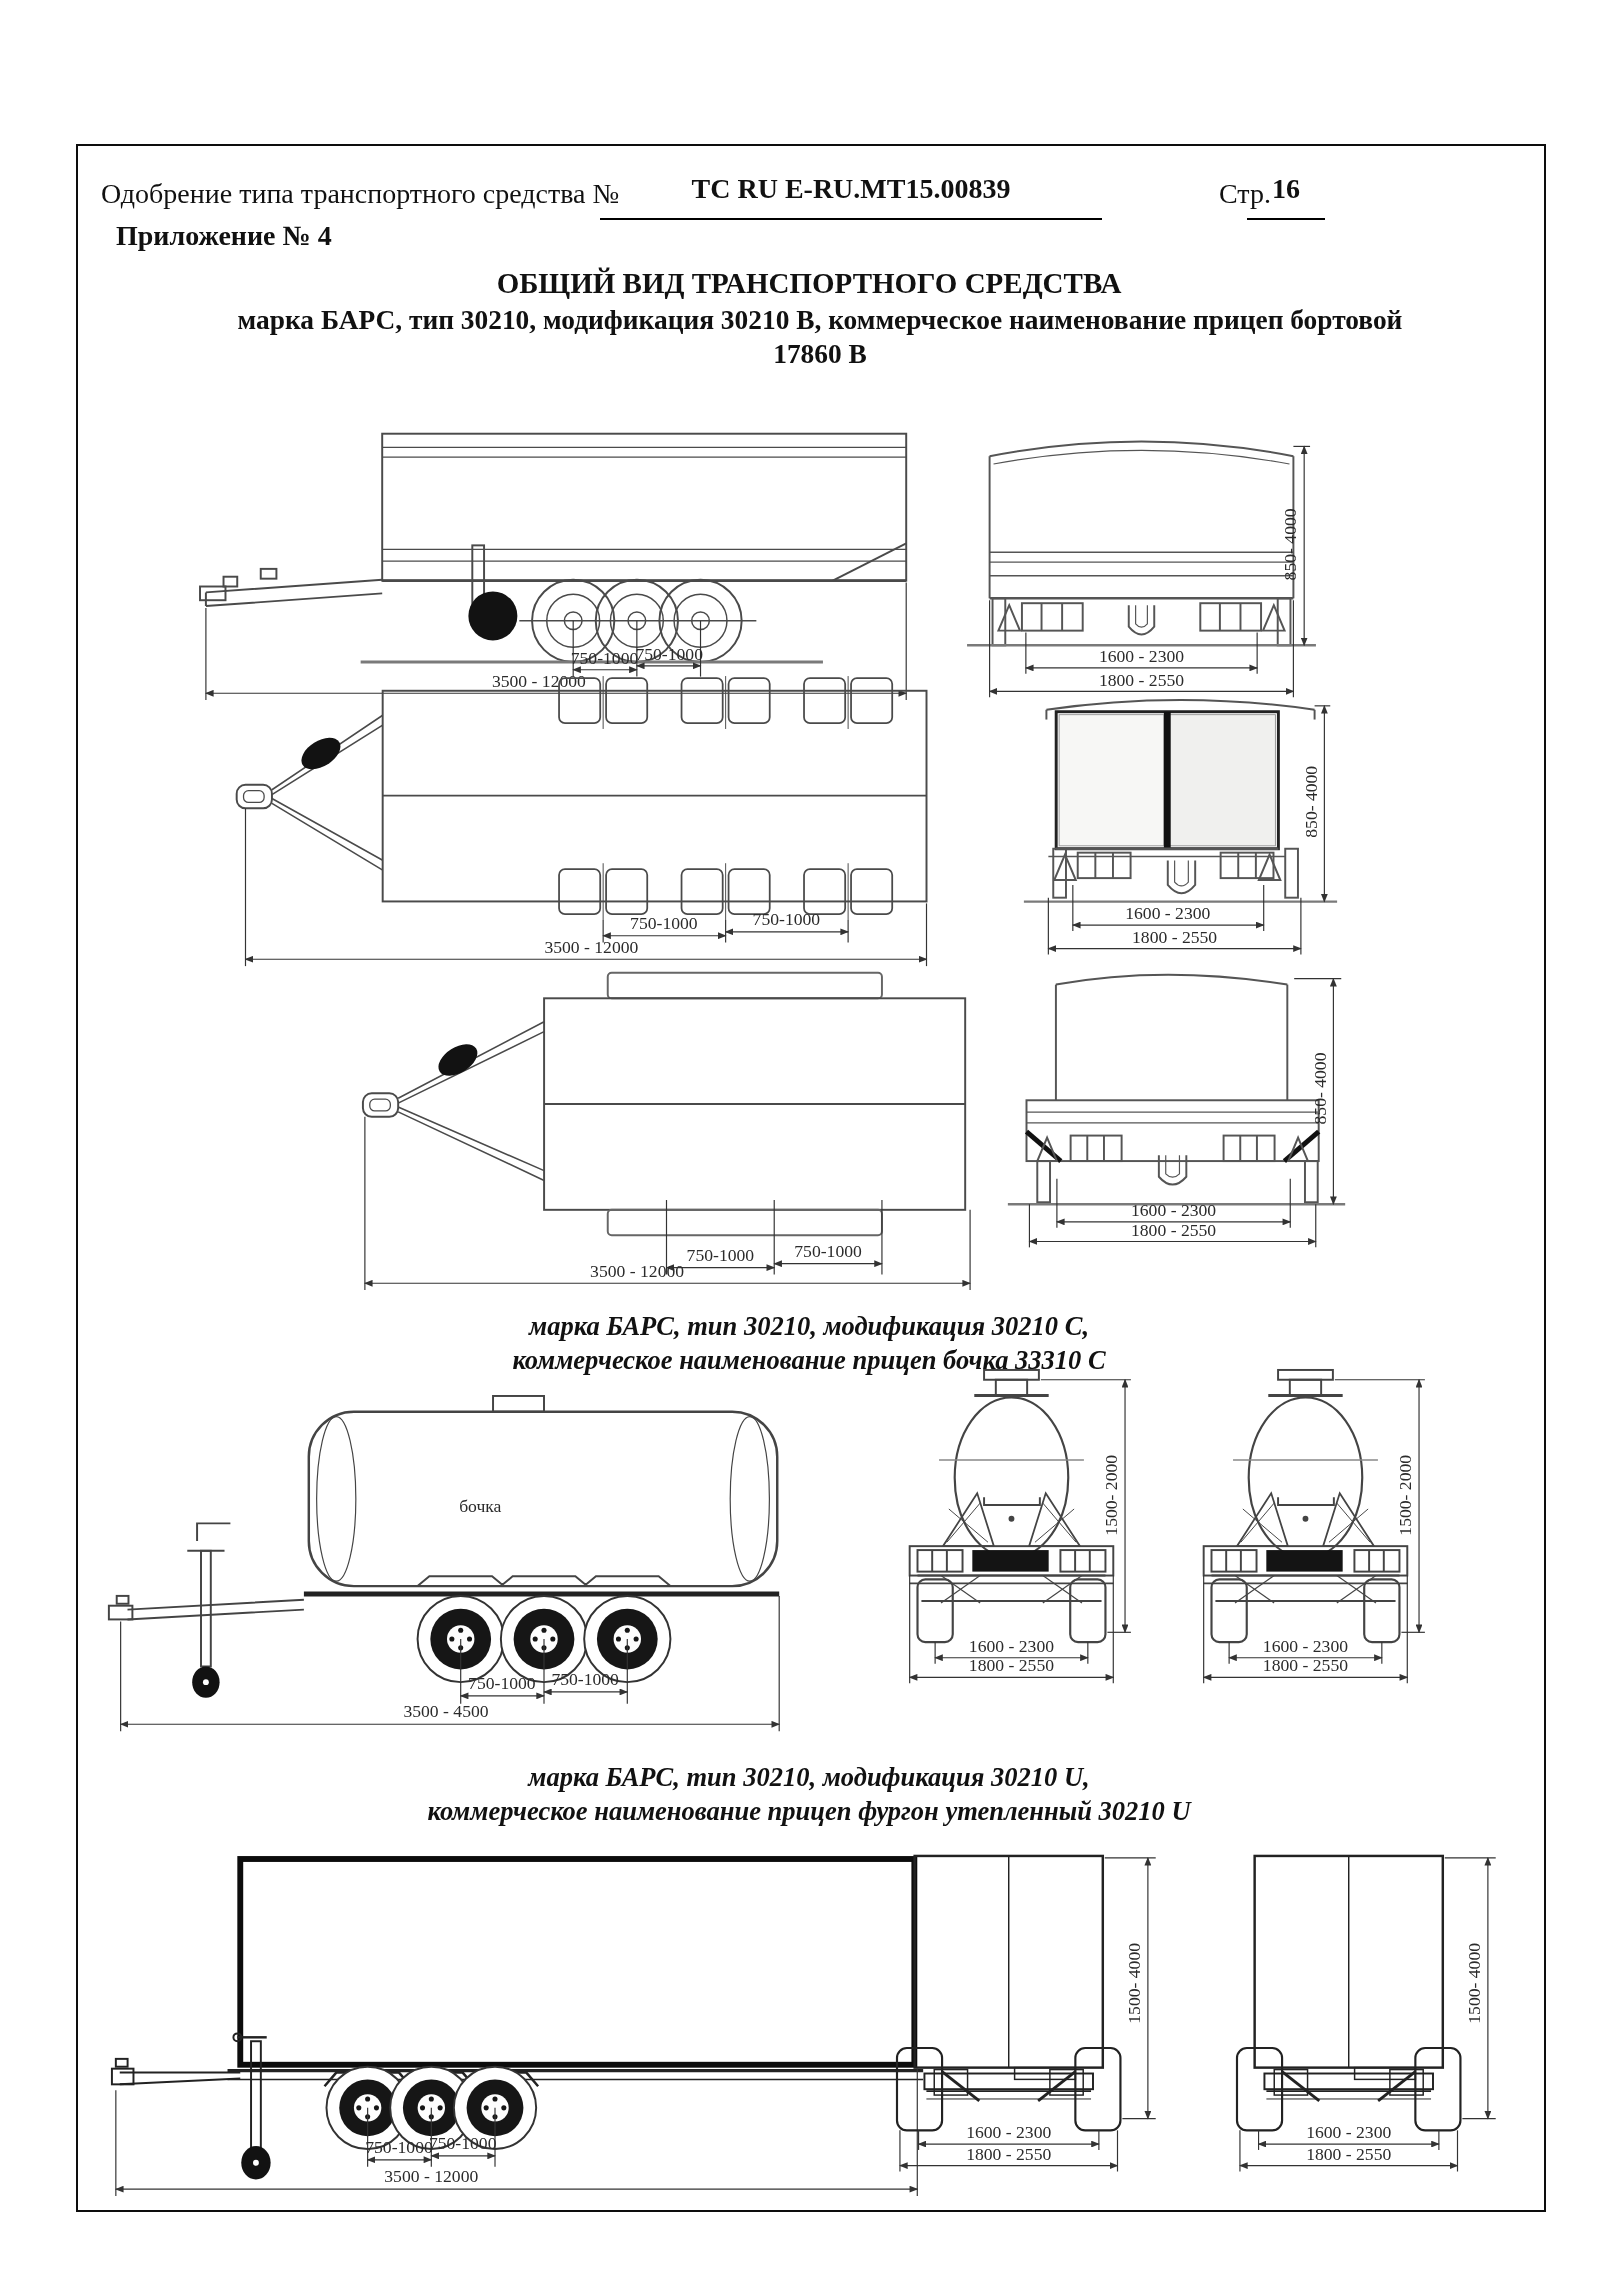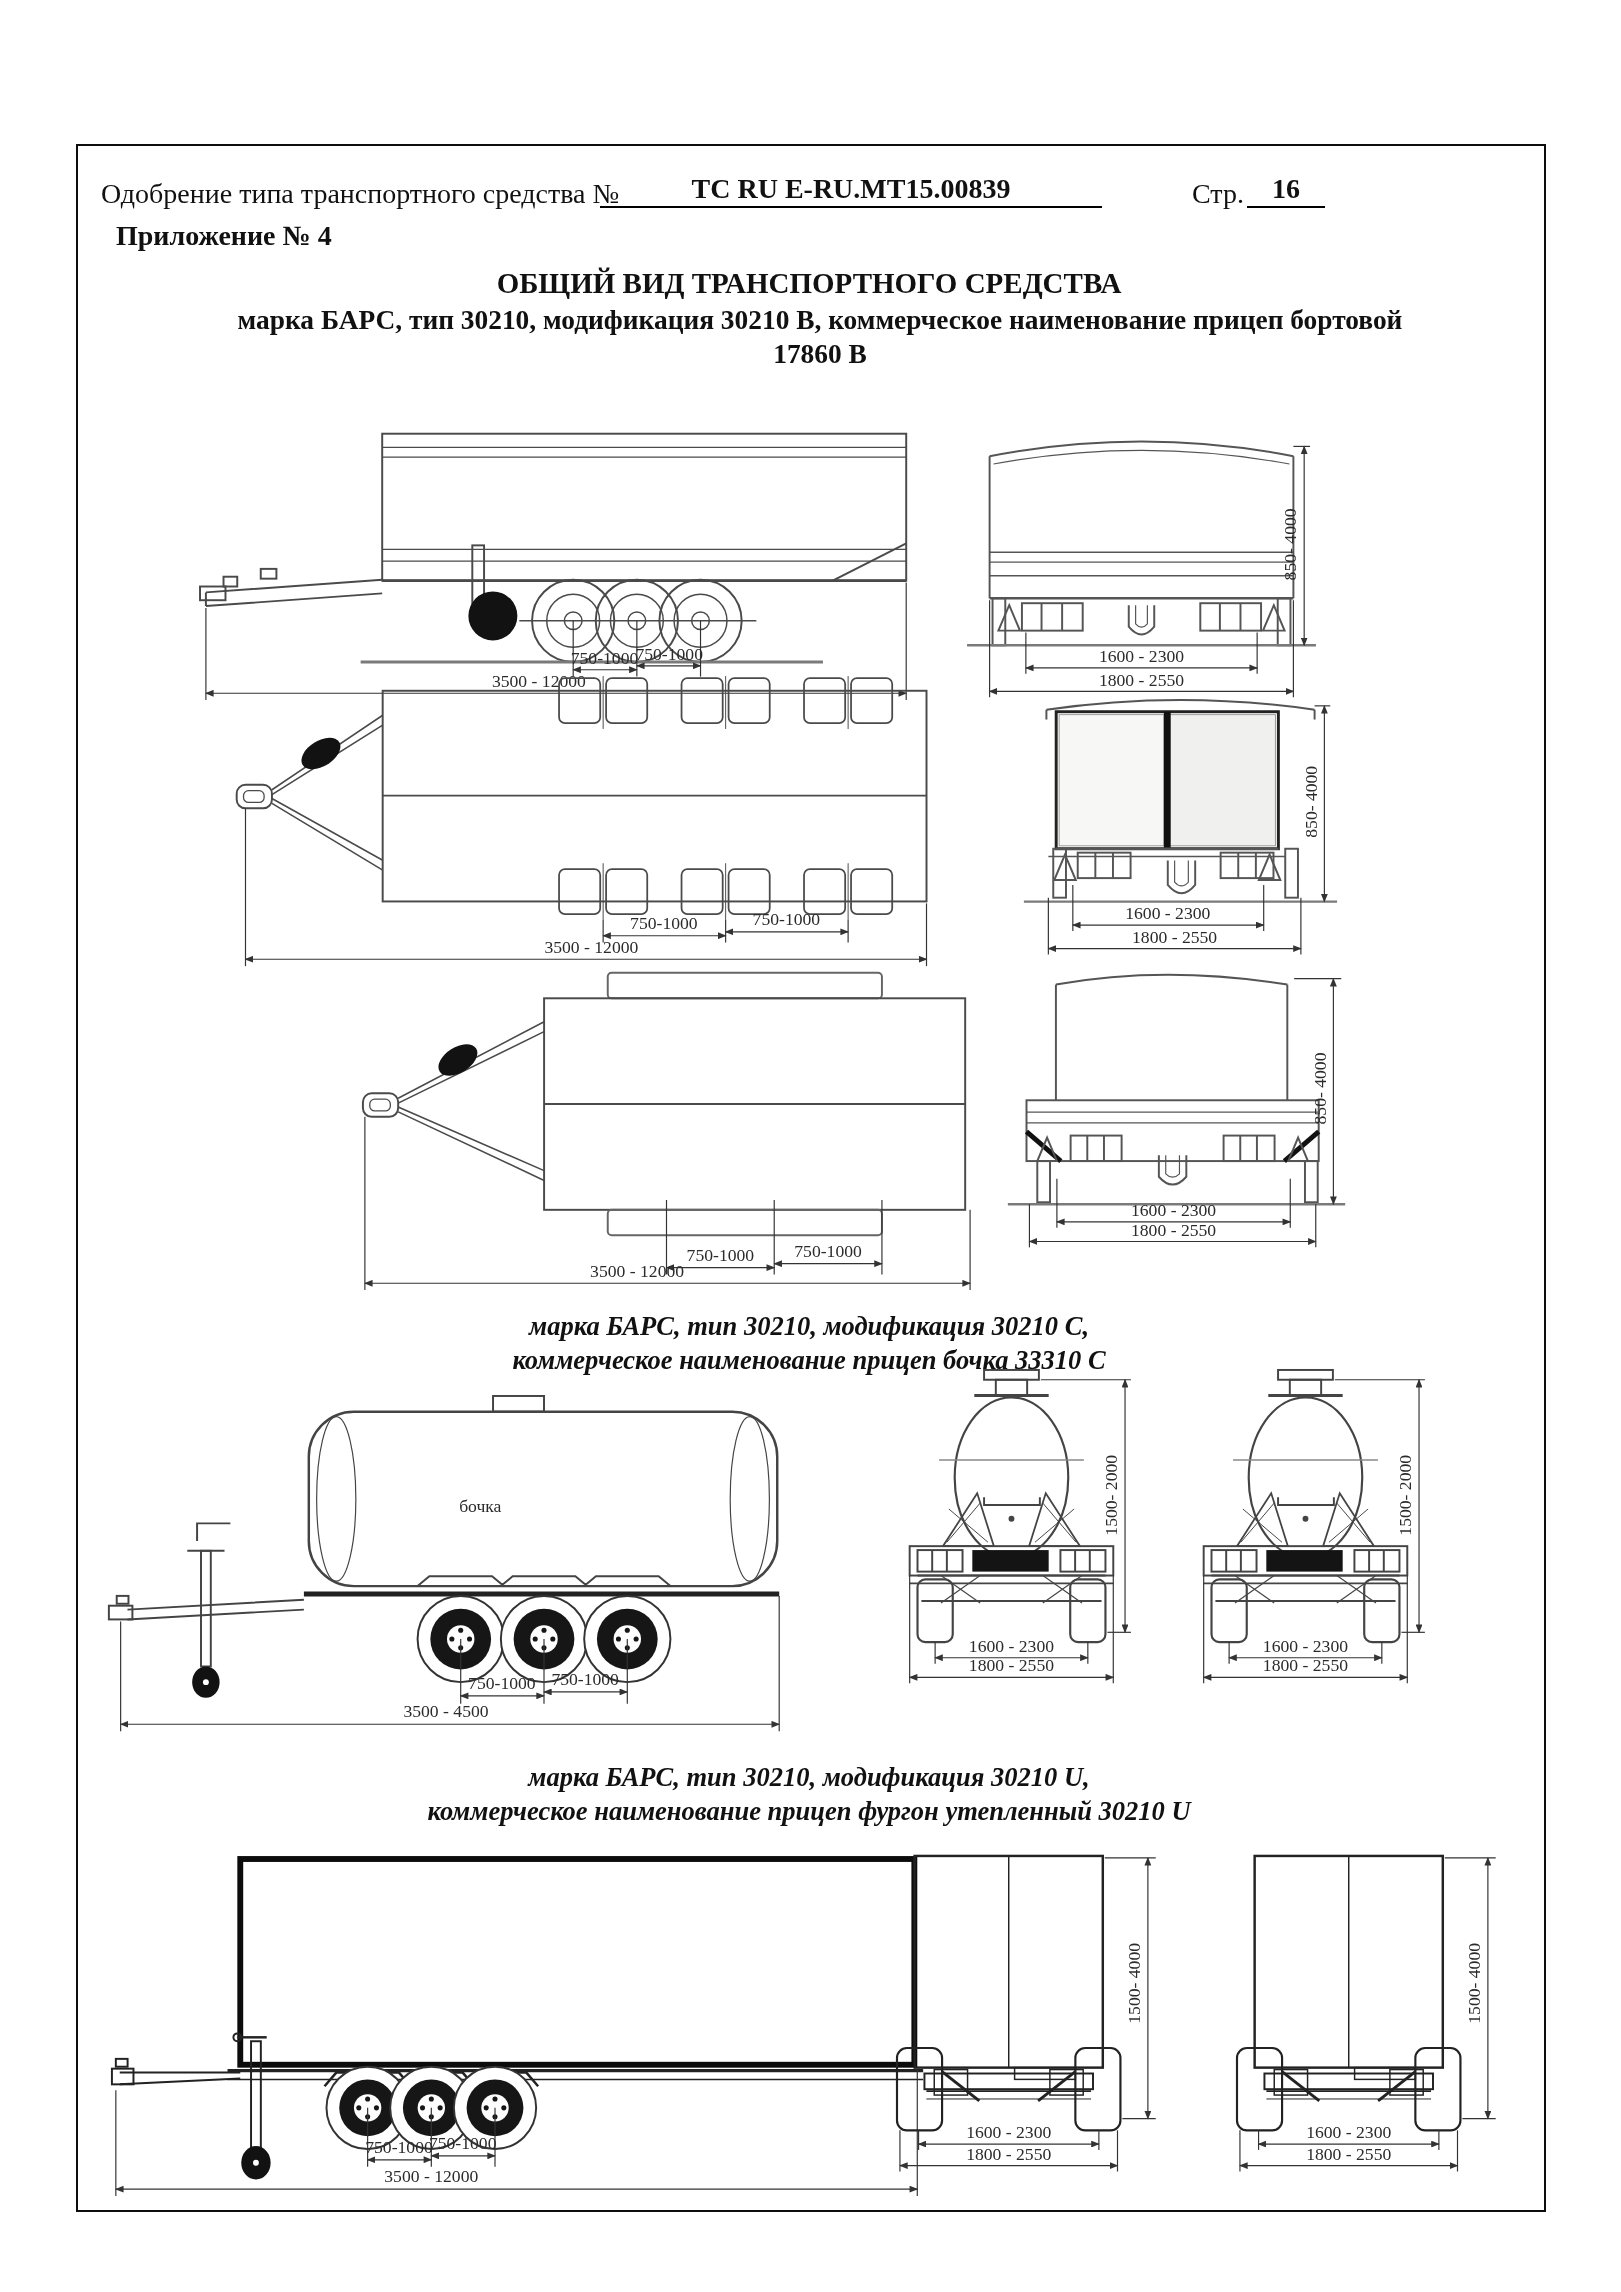--- a/index.html
+++ b/index.html
@@ -8,21 +8,21 @@
     font-family:"Liberation Serif", serif;color:#111;overflow:hidden;
   }
   .abs{position:absolute;}
   .frame{
     left:76px;top:144px;width:1466px;height:2064px;
     border:2.9px solid #0d0d0d;background:#fff;
   }
   .hdr-label{font-size:28px;white-space:nowrap;}
   .hdr-value{
     font-size:28px;font-weight:bold;text-align:center;
-    border-bottom:2.9px solid #000;padding-bottom:1px;white-space:nowrap;
+    border-bottom:2.9px solid #000;padding-bottom:13px;white-space:nowrap;
   }
   .appendix{font-size:28px;font-weight:bold;}
   .title{width:1466px;left:76px;text-align:center;font-weight:bold;font-size:29px;}
   .subtitle{width:1466px;left:76px;text-align:center;font-weight:bold;font-size:27.4px;margin-left:11px;}
   .sechead{width:1466px;left:76px;text-align:center;font-weight:bold;font-size:26.5px;font-style:italic;}
   svg text{
     font-family:"Liberation Serif", serif;font-size:18px;fill:#2b2b2b;
     stroke:none;text-anchor:middle;
   }
   svg{overflow:visible;}
@@ -35,21 +35,21 @@
     <marker id="arr" viewBox="0 0 10 8" markerWidth="9" markerHeight="7" refX="9" refY="4" orient="auto-start-reverse" markerUnits="userSpaceOnUse">
       <path d="M0,0L10,4L0,8z" fill="#333"></path>
     </marker>
   </defs>
 </svg>
 
 <div class="abs frame"></div>
 
 <div class="abs hdr-label" style="left:101px;top:178px">Одобрение типа транспортного средства №</div>
 <div class="abs hdr-value" style="left:600px;top:173px;width:502px">ТС RU E-RU.MT15.00839</div>
-<div class="abs hdr-label" style="left:1192px;top:178px">Стр.</div>
+<div class="abs hdr-label" style="left:1219px;top:178px">Стр.</div>
 <div class="abs hdr-value" style="left:1247px;top:173px;width:78px">16</div>
 <div class="abs appendix" style="left:116px;top:220px">Приложение № 4</div>
 
 <div class="abs title" style="top:267px">ОБЩИЙ ВИД ТРАНСПОРТНОГО СРЕДСТВА</div>
 <div class="abs subtitle" style="top:305px">марка БАРС, тип 30210, модификация 30210 В, коммерческое наименование прицеп бортовой</div>
 <div class="abs subtitle" style="top:339px">17860 В</div>
 
 <svg class="abs" style="left:196px;top:420px" width="725" height="286" viewBox="0 0 740 292">
   <g stroke="#4a4a4a" stroke-width="2" fill="none">
     <rect x="190" y="14" width="535" height="150"></rect>

